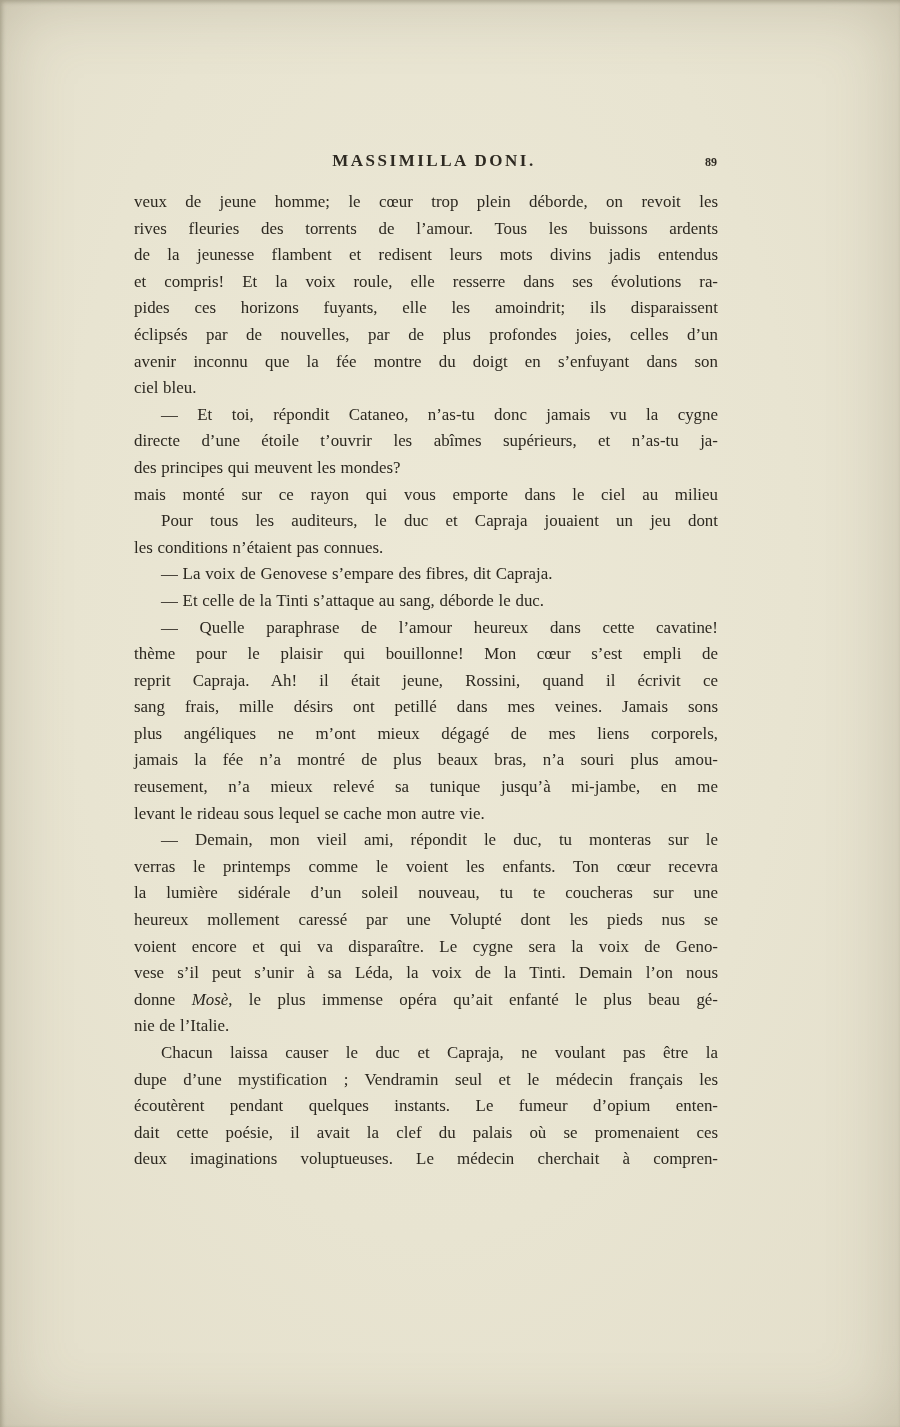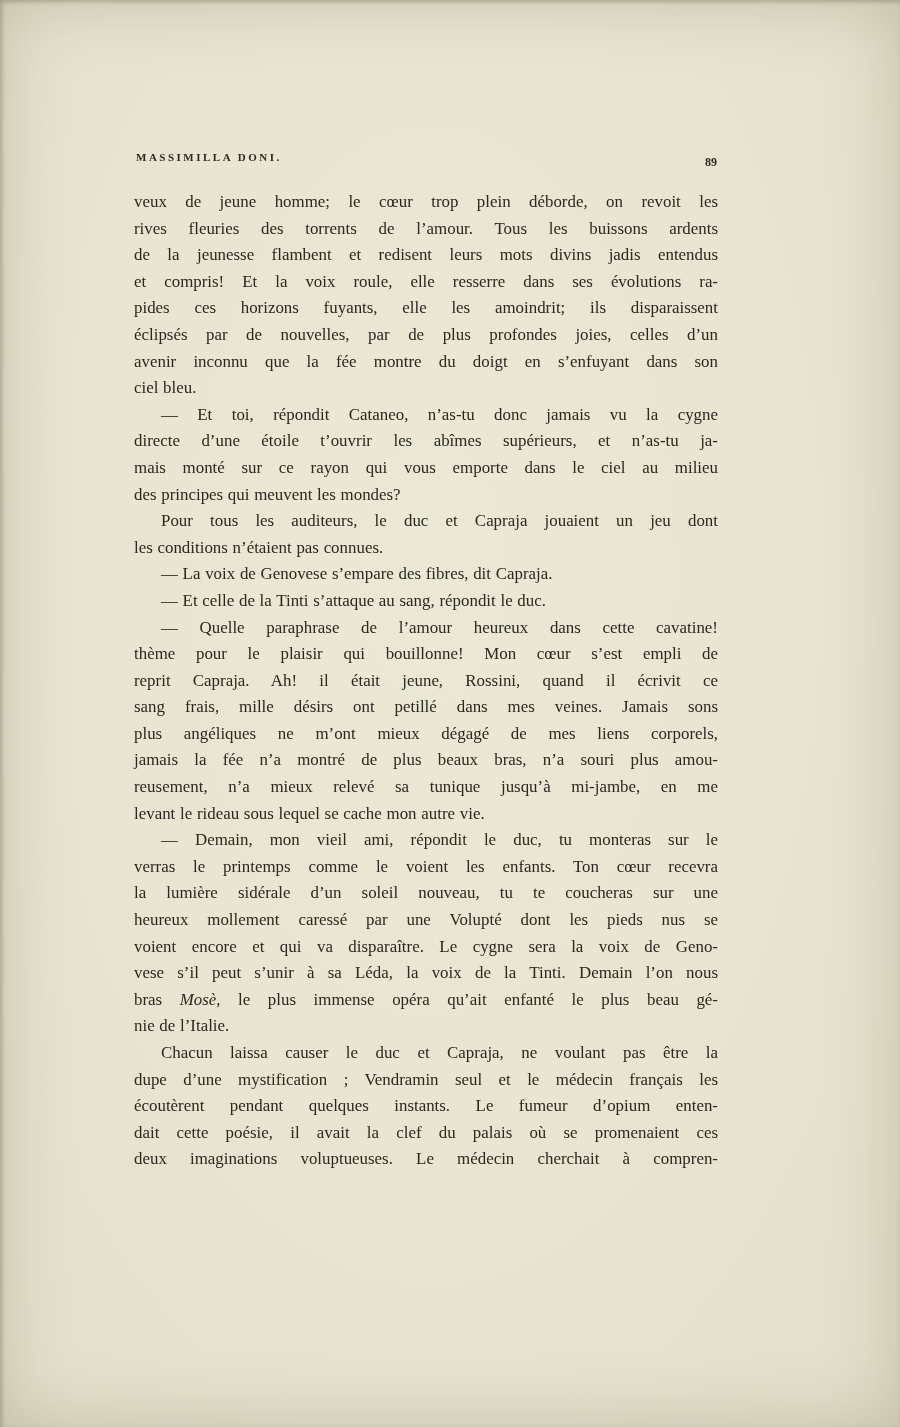--- a/index.html
+++ b/index.html
@@ -34,23 +34,24 @@
     width: 584px;
     color: #2c2820;
   }
   .running-head {
     position: relative;
     height: 24px;
     margin-bottom: 14px;
   }
   .head-title {
     position: absolute;
-    left: 2px;
+    left: 16px;
     right: 0;
-    font-size: 11px;
+    text-align: center;
+    font-size: 17px;
     font-weight: 700;
     letter-spacing: 2.5px;
     color: #2e2a22;
   }
   .page-number {
     position: absolute;
     right: 1px;
     top: 4px;
     font-size: 12px;
     font-weight: 700;
@@ -91,51 +92,51 @@
           <div class="line">de la jeunesse flambent et redisent leurs mots divins jadis entendus</div>
           <div class="line">et compris! Et la voix roule, elle resserre dans ses évolutions ra-</div>
           <div class="line">pides ces horizons fuyants, elle les amoindrit; ils disparaissent</div>
           <div class="line">éclipsés par de nouvelles, par de plus profondes joies, celles d’un</div>
           <div class="line">avenir inconnu que la fée montre du doigt en s’enfuyant dans son</div>
           <div class="line last">ciel bleu.</div>
         </div>
         <div class="para">
           <div class="line ind">— Et toi, répondit Cataneo, n’as-tu donc jamais vu la cygne</div>
           <div class="line">directe d’une étoile t’ouvrir les abîmes supérieurs, et n’as-tu ja-</div>
+          <div class="line last">des principes qui meuvent les mondes?</div>
           <div class="line">mais monté sur ce rayon qui vous emporte dans le ciel au milieu</div>
-          <div class="line last">des principes qui meuvent les mondes?</div>
         </div>
         <div class="para">
           <div class="line ind">Pour tous les auditeurs, le duc et Capraja jouaient un jeu dont</div>
           <div class="line last">les conditions n’étaient pas connues.</div>
         </div>
         <div class="para">
           <div class="line last ind">— La voix de Genovese s’empare des fibres, dit Capraja.</div>
         </div>
         <div class="para">
-          <div class="line last ind">— Et celle de la Tinti s’attaque au sang, répondit le duc.</div>
+          <div class="line last ind">— Et celle de la Tinti s’attaque au sang, déborde le duc.</div>
         </div>
         <div class="para">
           <div class="line ind">— Quelle paraphrase de l’amour heureux dans cette cavatine!</div>
           <div class="line">thème pour le plaisir qui bouillonne! Mon cœur s’est empli de</div>
           <div class="line">reprit Capraja. Ah! il était jeune, Rossini, quand il écrivit ce</div>
           <div class="line">sang frais, mille désirs ont petillé dans mes veines. Jamais sons</div>
           <div class="line">plus angéliques ne m’ont mieux dégagé de mes liens corporels,</div>
           <div class="line">jamais la fée n’a montré de plus beaux bras, n’a souri plus amou-</div>
           <div class="line">reusement, n’a mieux relevé sa tunique jusqu’à mi-jambe, en me</div>
           <div class="line last">levant le rideau sous lequel se cache mon autre vie.</div>
         </div>
         <div class="para">
           <div class="line ind">— Demain, mon vieil ami, répondit le duc, tu monteras sur le</div>
           <div class="line">verras le printemps comme le voient les enfants. Ton cœur recevra</div>
           <div class="line">la lumière sidérale d’un soleil nouveau, tu te coucheras sur une</div>
           <div class="line">heureux mollement caressé par une Volupté dont les pieds nus se</div>
           <div class="line">voient encore et qui va disparaître. Le cygne sera la voix de Geno-</div>
           <div class="line">vese s’il peut s’unir à sa Léda, la voix de la Tinti. Demain l’on nous</div>
-          <div class="line"><span>bras </span><span class="it">Mosè</span><span>, le plus immense opéra qu’ait enfanté le plus beau gé-</span></div>
+          <div class="line"><span>donne </span><span class="it">Mosè</span><span>, le plus immense opéra qu’ait enfanté le plus beau gé-</span></div>
           <div class="line last">nie de l’Italie.</div>
         </div>
         <div class="para">
           <div class="line ind">Chacun laissa causer le duc et Capraja, ne voulant pas être la</div>
           <div class="line">dupe d’une mystification ; Vendramin seul et le médecin français les</div>
           <div class="line">écoutèrent pendant quelques instants. Le fumeur d’opium enten-</div>
           <div class="line">dait cette poésie, il avait la clef du palais où se promenaient ces</div>
           <div class="line">deux imaginations voluptueuses. Le médecin cherchait à compren-</div>
         </div>
       </div>

